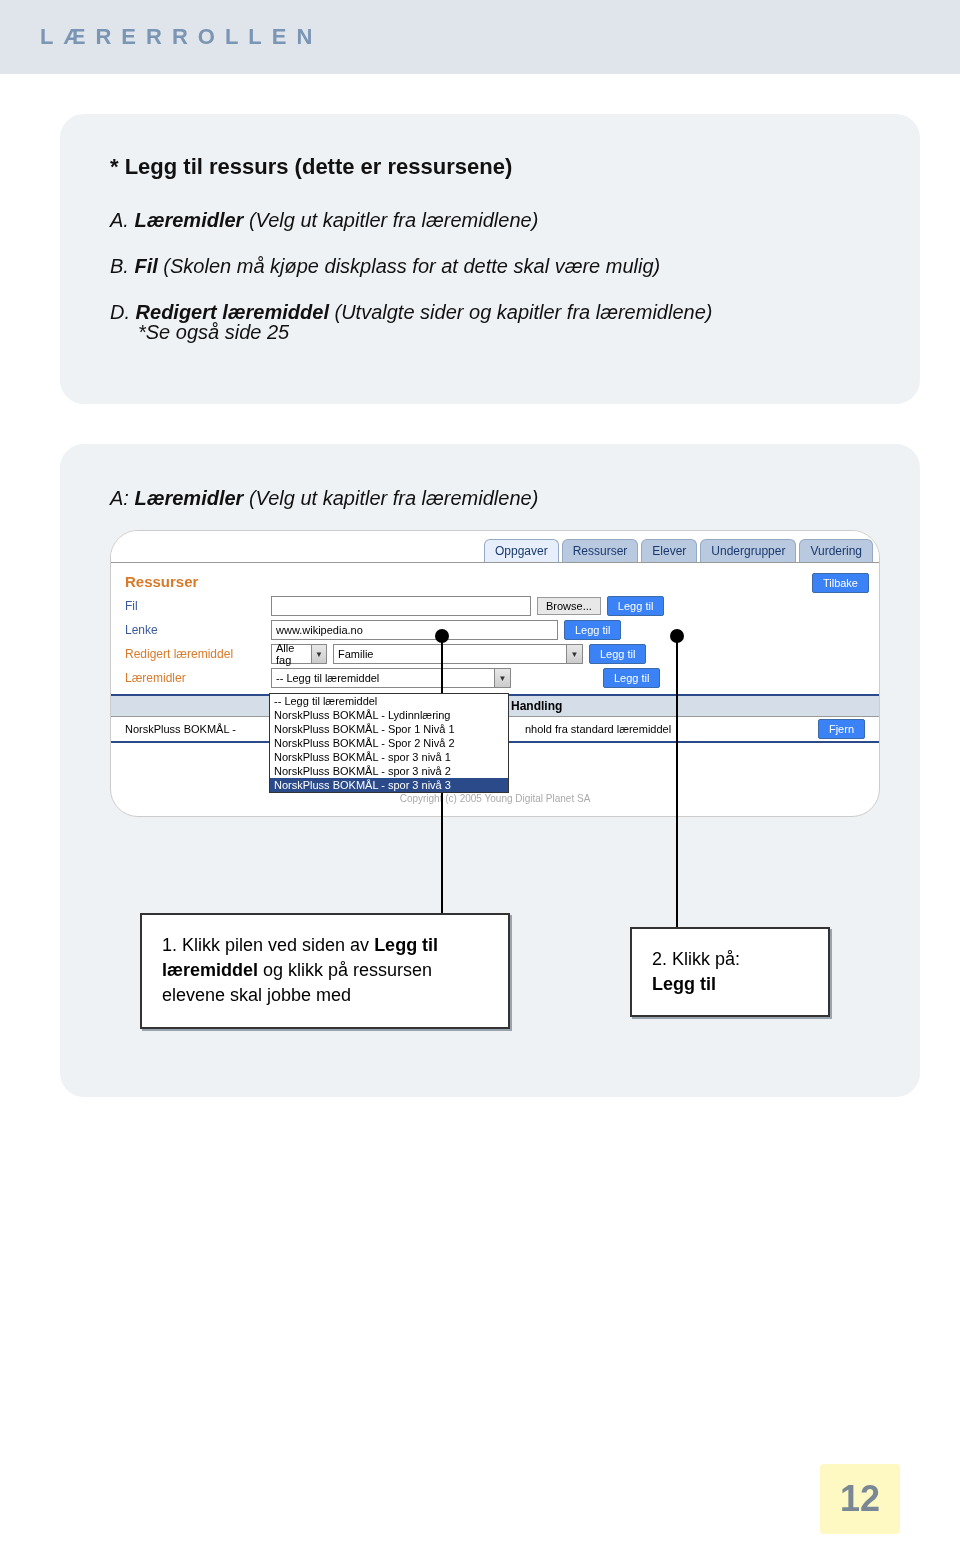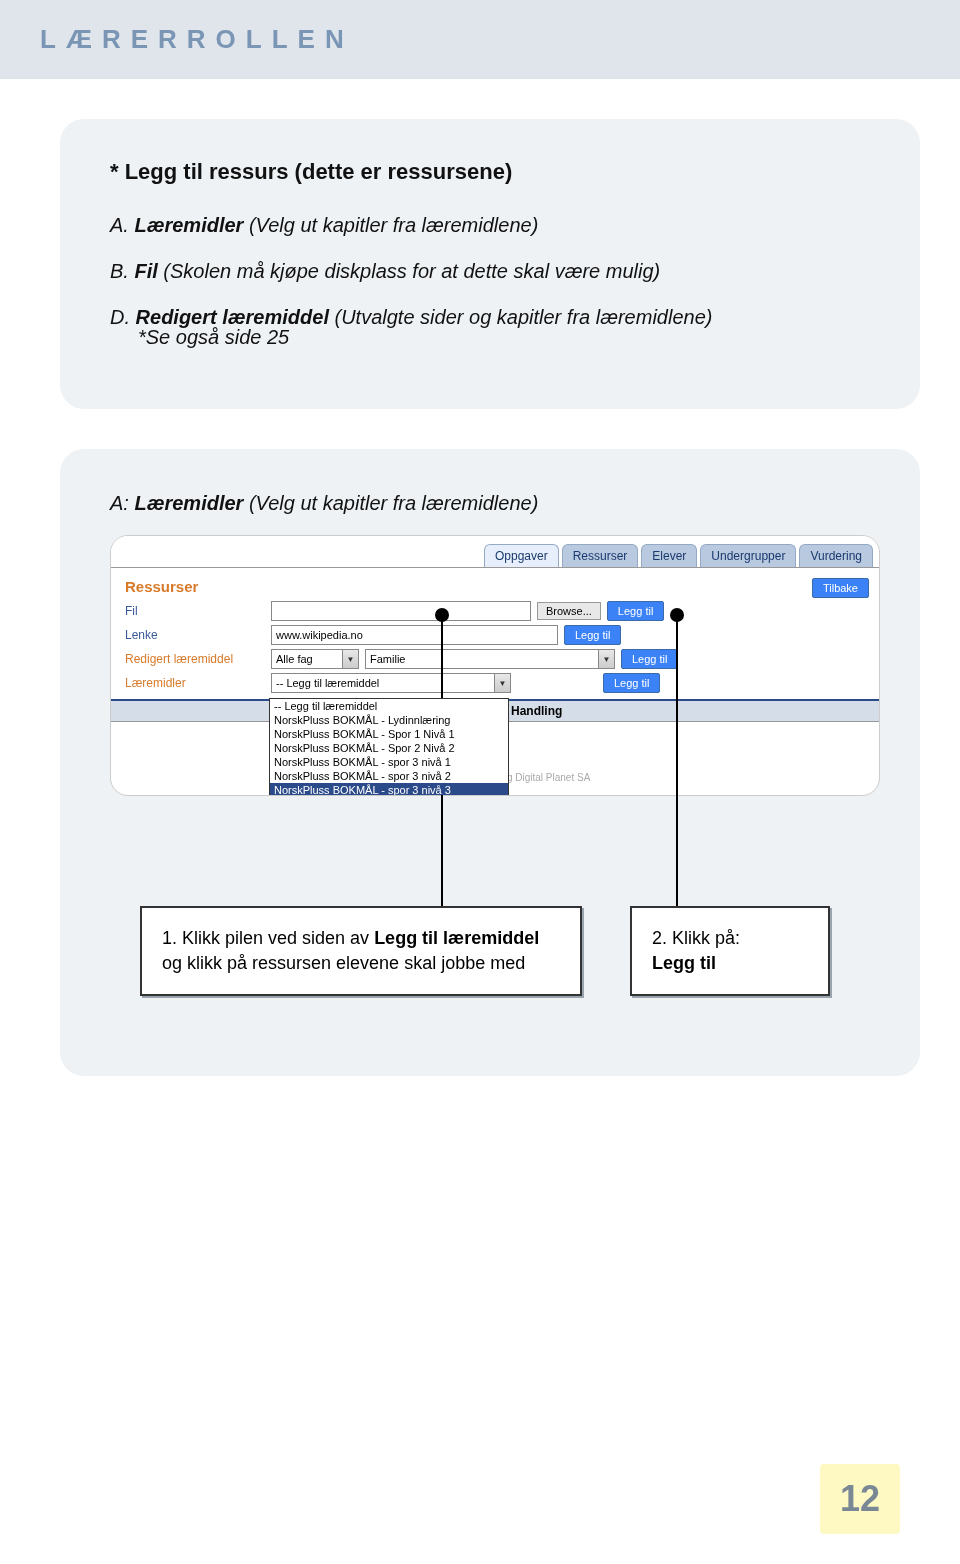--- a/index.html
+++ b/index.html
@@ -7,21 +7,21 @@
     width: 960px;
     height: 1564px;
     background: #fff;
     font-family: Arial, Helvetica, sans-serif;
     position: relative;
   }
   .page-header {
     background: #dfe5eb;
     padding: 24px 40px;
     color: #7a96b4;
-    font-size: 26px;
+    font-size: 22px;
     font-weight: bold;
     letter-spacing: 10px;
   }
   .content-box {
     margin: 40px 40px 0 60px;
     background: #eef2f5;
     border-radius: 24px;
     padding: 40px 40px 40px 50px;
   }
   .content-box h2 {
@@ -42,21 +42,21 @@
     margin-top: -10px;
   }
   .section-a-title {
     font-size: 20px;
     color: #111;
     margin-bottom: 26px;
   }
   .screenshot {
     background: #fff;
     border: 1px solid #ccc;
-    border-radius: 18px;
+    border-radius: 28px;
     padding: 0;
     overflow: hidden;
     font-size: 12px;
     position: relative;
     margin-top: 10px;
   }
   .tabs-row {
     display: flex;
     justify-content: flex-end;
     background: #fff;
@@ -193,22 +193,22 @@
     position: absolute;
     background: #fff;
     border: 2px solid #333;
     padding: 18px 20px;
     font-size: 18px;
     line-height: 1.4;
     box-shadow: 2px 2px 0 #9aa4ae;
   }
   .callout-box.c1 {
     left: 30px;
-    top: 110px;
-    width: 442px;
+    top: 96px;
+    width: 370px;
   }
   .callout-box.c2 {
     left: 520px;
     top: 110px;
     width: 200px;
   }
   .line {
     position: absolute;
     background: #000;
   }
@@ -279,21 +279,21 @@
     </div>
 
     <div class="form-row">
       <div class="form-label">Lenke</div>
       <input class="text-input" style="width: 287px;" value="www.wikipedia.no">
       <span class="blue-btn">Legg til</span>
     </div>
 
     <div class="form-row">
       <div class="form-label orange">Redigert læremiddel</div>
-      <div class="select-box" style="width:88px;align-items:center;">
+      <div class="select-box" style="width:56px;align-items:center;">
         <span>Alle fag</span>
         <span class="select-arrow">▼</span>
       </div>
       <div class="select-box" style="width:250px;">
         <span>Familie</span>
         <span class="select-arrow">▼</span>
       </div>
       <span class="blue-btn">Legg til</span>
     </div>
 
@@ -305,20 +305,25 @@
       </div>
       <span style="width:80px;"></span>
       <span class="blue-btn">Legg til</span>
     </div>
 
     <div class="table-header">
       <div class="th-navn">Navn</div>
       <div class="th-handling">Handling</div>
     </div>
 
+    <div class="data-row">
+      <div style="width:140px;">NorskPluss BOKMÅL -</div>
+      <div style="flex:1; padding-left:260px;">nhold fra standard læremiddel</div>
+      <span class="blue-btn">Fjern</span>
+    </div>
 
     <div class="dropdown-open">
       <div>-- Legg til læremiddel</div>
       <div>NorskPluss BOKMÅL - Lydinnlæring</div>
       <div>NorskPluss BOKMÅL - Spor 1 Nivå 1</div>
       <div>NorskPluss BOKMÅL - Spor 2 Nivå 2</div>
       <div>NorskPluss BOKMÅL - spor 3 nivå 1</div>
       <div>NorskPluss BOKMÅL - spor 3 nivå 2</div>
       <div class="selected">NorskPluss BOKMÅL - spor 3 nivå 3</div>
     </div>

